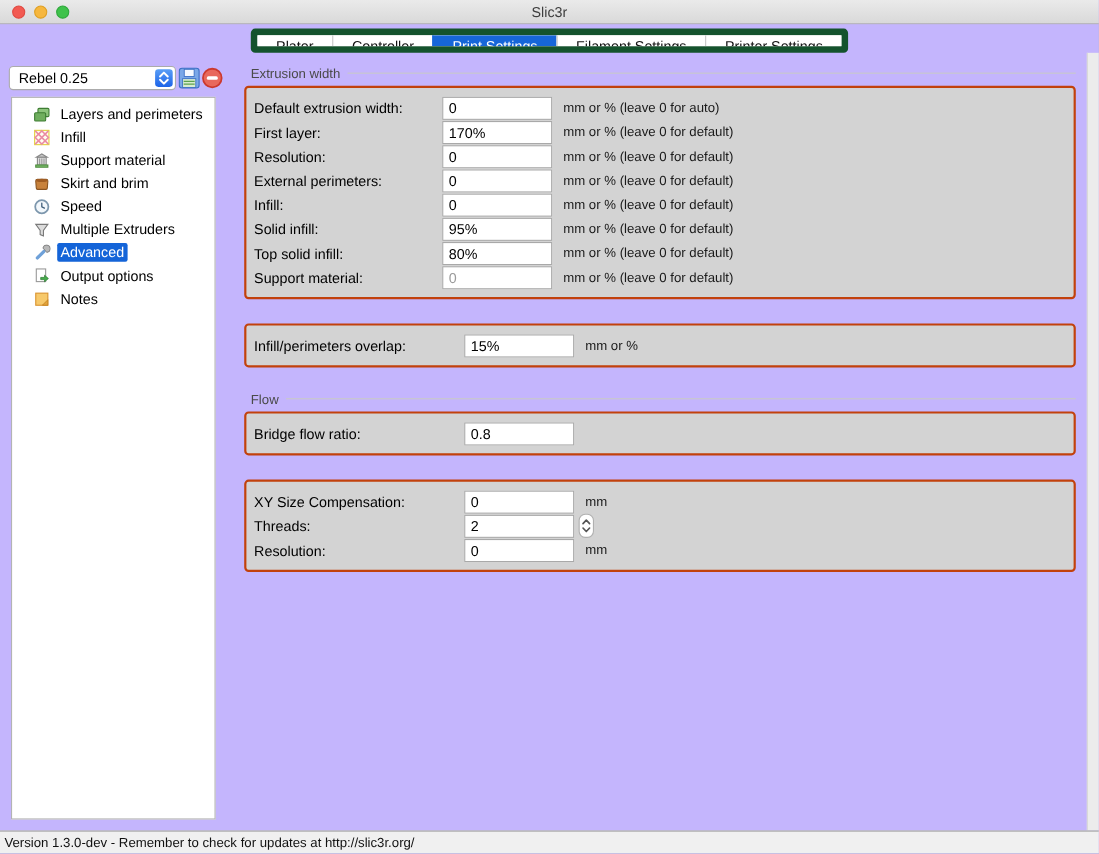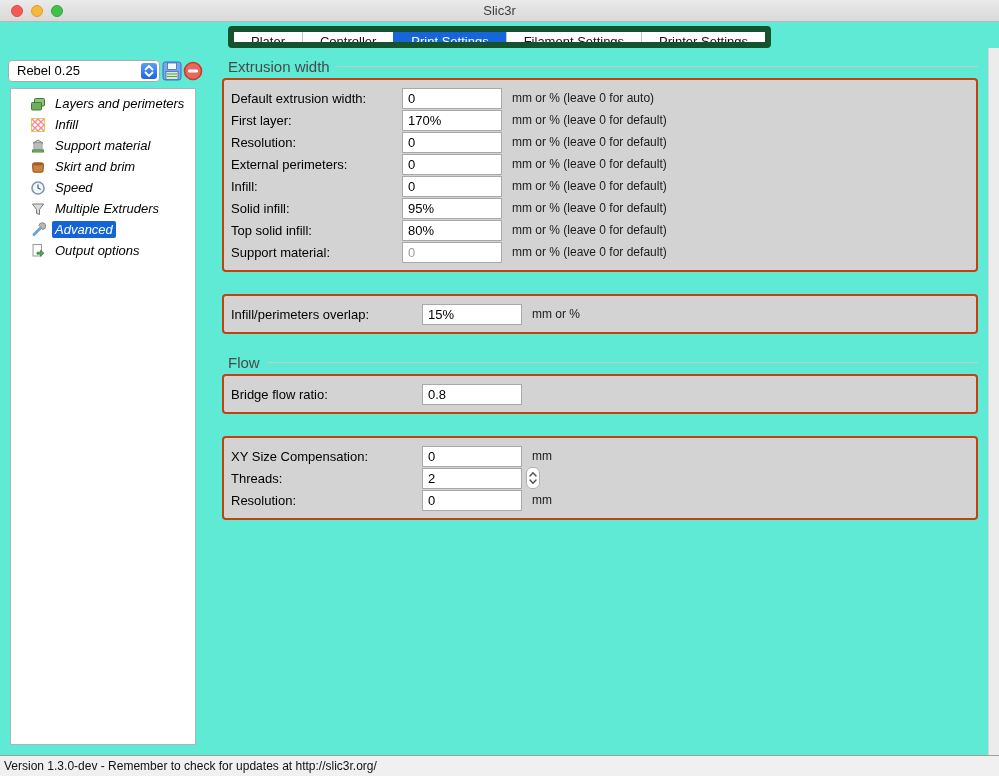--- a/index.html
+++ b/index.html
@@ -1,17 +1,17 @@
 <!DOCTYPE html>
 <html><head>
 <meta charset="utf-8">
 <style>
   * { margin:0; padding:0; box-sizing:border-box; }
   body { font-family:"Liberation Sans","DejaVu Sans",sans-serif; background:#bbb; }
-  .window { position:relative; width:999px; height:776px; background:#5eead4; overflow:hidden; }
+  .window { position:relative; width:999px; height:776px; background:#c4b5fd; overflow:hidden; }
 
   
   .titlebar { position:absolute; top:0; left:0; right:0; height:22px;
     background:linear-gradient(#eaeaea,#d9d9d9); border-bottom:1px solid #b7b7b7; }
   .traffic { position:absolute; top:5px; width:12px; height:12px; border-radius:50%; }
   .tl-close { left:11px; background:#f25a52; border:1px solid #e04a42; }
   .tl-min   { left:31px; background:#f6b73e; border:1px solid #dfa023; }
   .tl-zoom  { left:51px; background:#3fc24b; border:1px solid #2fa83c; }
   .win-title { position:absolute; top:0; left:0; right:0; height:21px; line-height:21px;
     text-align:center; font-size:13px; color:#3e3e3e; }
@@ -30,28 +30,28 @@
     border:1px solid #ababab; border-radius:4px; }
   .combo-text { position:absolute; left:8px; top:0; line-height:20px; font-size:13px; color:#000; }
   .combo-stepper { position:absolute; right:2px; top:2px; width:16px; height:16px; border-radius:3px;
     background:linear-gradient(#5a9ef6,#1c63e8); }
   .icon-btn { position:absolute; width:20px; height:20px; top:61px; }
   .tree-panel { position:absolute; left:10px; top:88px; width:186px; height:657px;
     background:#fff; border:1px solid #b3b3b3; }
   .tree { padding-top:4px; }
   .tree-item { display:flex; align-items:center; height:21px; padding-left:19px; font-size:13px; color:#000; }
   .tree-item .ticon { width:16px; height:16px; margin-right:6px; flex:0 0 16px; }
-  .tree-item .tlabel { padding:1px 3px; border-radius:2px;font-style:italic; }
+  .tree-item .tlabel { padding:1px 3px; border-radius:2px; }
   .tree-item.selected .tlabel { background:#1464d8; color:#fff; }
 
   
   .main { position:absolute; left:222px; top:60px; width:756px; }
   .section { margin-bottom:22px; }
   .section-header { display:flex; align-items:center; height:13px; margin-bottom:5px; }
-  .section-title { font-size:15px; color:#4a4a4a; padding-left:6px; white-space:nowrap; }
+  .section-title { font-size:12px; color:#4a4a4a; padding-left:6px; white-space:nowrap; }
   .section-header .rule { flex:1; height:1px; background:#c9c9c9; margin-left:7px; }
   .section-body { background:#d3d3d3; border:2px solid #c2410c; border-radius:4px; padding:7px 0; }
   .row { display:flex; align-items:center; height:22px; padding-left:7px; }
   .row-label { font-size:13px; color:#000; }
   .lw1 .row-label { width:171px; }
   .lw2 .row-label { width:191px; }
   .field { width:100px; height:21px; border:1px solid #a9a9a9; background:#fff; font-size:13px;
     padding:0 5px; font-family:"Liberation Sans","DejaVu Sans",sans-serif; color:#000; border-radius:0; }
   .field.disabled { color:#9b9b9b; }
   .suffix { font-size:12px; color:#1a1a1a; margin-left:10px; white-space:nowrap; }
@@ -194,20 +194,29 @@
       <div class="tree-item">
         <span class="ticon">
           <svg width="16" height="16" viewBox="0 0 16 16">
             <rect x="3" y="1.5" width="8.5" height="11.5" fill="#fff" stroke="#999"></rect>
             <path d="M7 9.2 L10.5 9.2 L10.5 7.2 L14 10.2 L10.5 13.2 L10.5 11.2 L7 11.2 Z" fill="#45ad4b" stroke="#2f7d34" stroke-width="0.7"></path>
           </svg>
         </span>
         <span class="tlabel">Output options</span>
       </div>
 
+      <div class="tree-item">
+        <span class="ticon">
+          <svg width="16" height="16" viewBox="0 0 16 16">
+            <rect x="2.5" y="2.5" width="11" height="11" fill="#f7c96b" stroke="#d9932f"></rect>
+            <path d="M13.5 8.5 L8.5 13.5 L13.5 13.5 Z" fill="#e2a33b" stroke="#c07f1e" stroke-width="0.7"></path>
+          </svg>
+        </span>
+        <span class="tlabel">Notes</span>
+      </div>
 
     </div>
   </div>
 
   <div class="main">
 
     <div class="section">
       <div class="section-header">
         <span class="section-title">Extrusion width</span>
         <span class="rule"></span>

